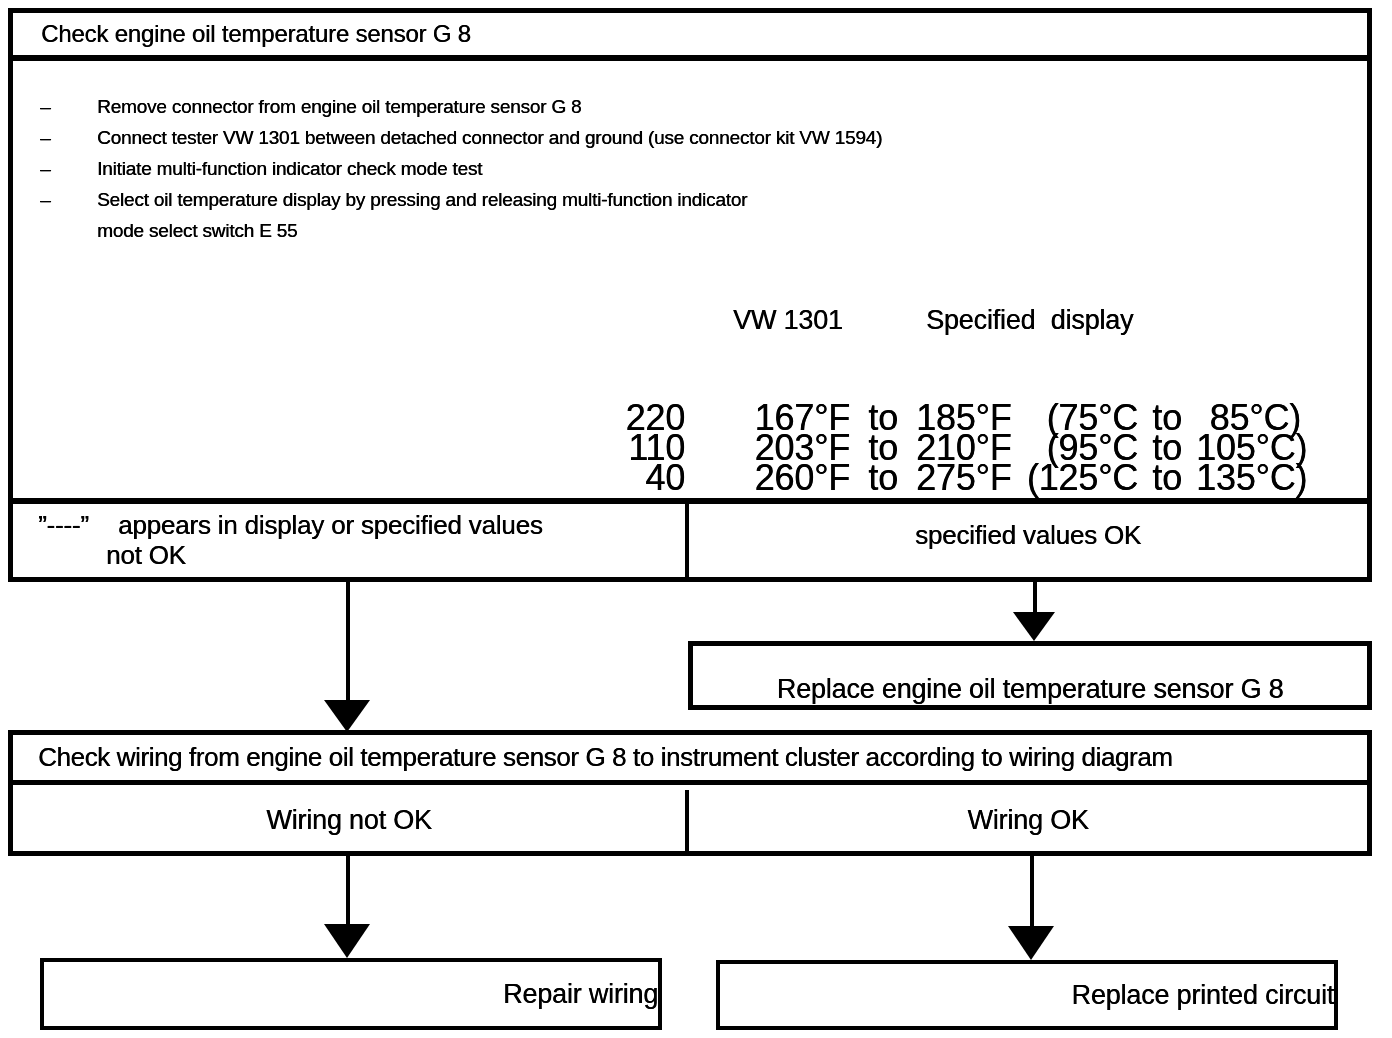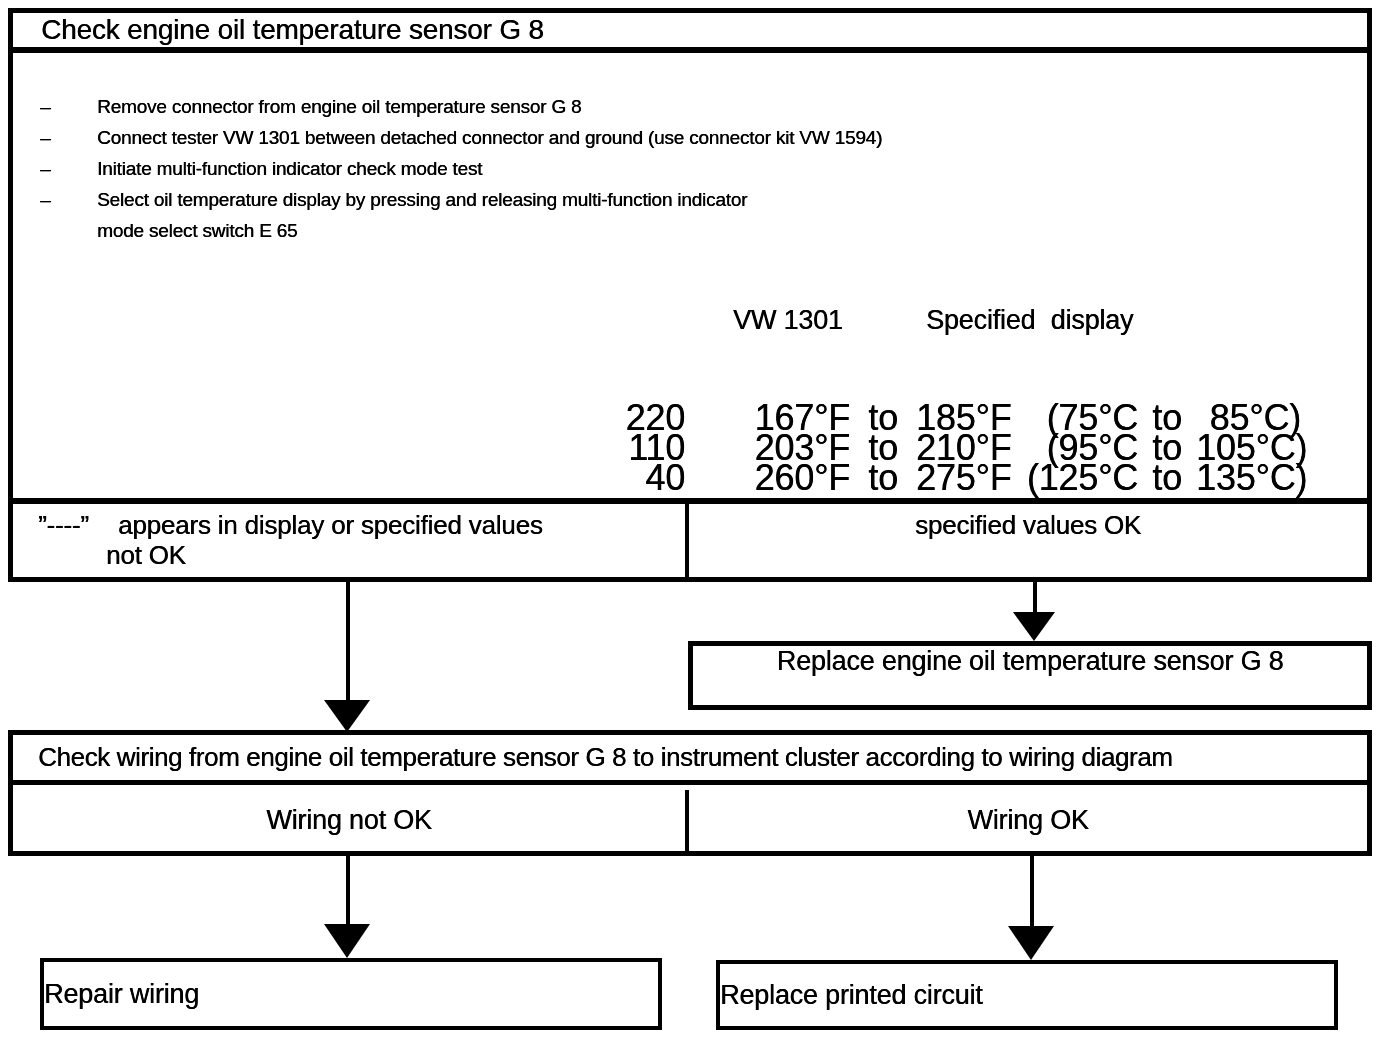--- a/index.html
+++ b/index.html
@@ -9,24 +9,24 @@
     color:#000; overflow:hidden;
     text-shadow:0.4px 0 0 #000; 
     letter-spacing:-0.2px;
   }
   
   .main-box {
     position:absolute; left:8px; top:8px; width:1364px; height:574px;
     border:5px solid #000;
   }
   .main-header {
-    position:absolute; left:0; top:0; right:0; height:40px;
+    position:absolute; left:0; top:0; right:0; height:48px;
     border-bottom:6px solid #000;
     display:flex; align-items:center; padding-left:28px;
-    font-size:28px;
+    font-size:24px;
     text-align:right;
   }
   .steps { position:absolute; left:0; top:78px; right:0; font-size:19px; line-height:31px; }
   .step-line { white-space:nowrap; }
   .step-dash { display:inline-block; margin-left:27px; width:57px; }
   .step-line.no-dash { padding-left:84px; }
   
   .tbl-head { position:absolute; font-size:27px; top:292px; white-space:nowrap; }
   .tbl-head.h1 { left:720px; }
   .tbl-head.h2 { left:913px; word-spacing:8px; }
@@ -38,56 +38,56 @@
   .spec-grid .c0, .spec-grid .c1, .spec-grid .c3, .spec-grid .c4, .spec-grid .c6 { text-align:right; }
   .spec-grid .c2, .spec-grid .c5 { text-align:center; }
   
   .branch-row {
     position:absolute; left:0; right:0; bottom:0; height:79px;
     border-top:6px solid #000; display:flex; font-size:26px; line-height:30px;
   }
   .branch-fail { width:676px; border-right:4px solid #000; padding-top:6px; }
   .fail-code { display:inline-block; margin-left:25px; width:80px; }
   .fail-line2 { margin-left:93px; }
-  .branch-pass { flex:1; text-align:center; padding-top:6px; }
+  .branch-pass { flex:1; text-align:center; padding-top:16px; }
   
   .stem { position:absolute; width:4px; background:#000; }
   .head { position:absolute; width:0; height:0; border-left:23px solid transparent; border-right:23px solid transparent; border-top:32px solid #000; }
   .stem.a { left:346px; top:582px; height:120px; }
   .head.a { left:324px; top:700px; }
   .stem.b { left:1033px; top:582px; height:32px; }
   .head.b { left:1013px; top:612px; border-left-width:21px; border-right-width:21px; border-top-width:29px; }
   .stem.c { left:346px; top:856px; height:70px; }
   .head.c { left:324px; top:924px; border-top-width:34px; }
   .stem.d { left:1030px; top:856px; height:72px; }
   .head.d { left:1008px; top:926px; border-top-width:34px; }
   
   .replace-sensor {
     position:absolute; left:688px; top:641px; width:684px; height:69px;
-    border:5px solid #000; display:flex; align-items:flex-start; justify-content:center;
+    border:5px solid #000; display:flex; align-items:flex-end; justify-content:center;
     font-size:27px;
   }
   
   .wiring-box {
     position:absolute; left:8px; top:730px; width:1364px; height:126px;
     border:5px solid #000;
   }
   .wiring-title {
     position:absolute; left:0; top:0; right:0; height:50px;
     border-bottom:5px solid #000;
     display:flex; align-items:center; padding-left:25px;
     font-size:26px; letter-spacing:-0.4px; white-space:nowrap;
   }
   .wiring-cells { position:absolute; left:0; right:0; top:55px; bottom:0; display:flex; font-size:27px; }
   .wiring-fail { width:676px; border-right:4px solid #000; display:flex; align-items:center; justify-content:center; }
   .wiring-pass { flex:1; display:flex; align-items:center; justify-content:center; }
   
   .outcome {
     position:absolute; border:4px solid #000;
-    display:flex; align-items:center; justify-content:flex-start; font-size:27px;
+    display:flex; align-items:center; justify-content:flex-end; font-size:27px;
   }
   .outcome.repair { left:40px; top:958px; width:622px; height:72px; }
   .outcome.printed { left:716px; top:960px; width:622px; height:70px; }
 </style>
 </head>
 <body>
 
 <div class="page">
 
   <div class="main-box">
@@ -102,21 +102,21 @@
       <div class="step-line">
         <span class="step-dash">–</span><span>Connect tester VW 1301 between detached connector and ground (use connector kit VW 1594)</span>
       </div>
       <div class="step-line">
         <span class="step-dash">–</span><span>Initiate multi-function indicator check mode test</span>
       </div>
       <div class="step-line">
         <span class="step-dash">–</span><span>Select oil temperature display by pressing and releasing multi-function indicator</span>
       </div>
       <div class="step-line no-dash">
-        <span>mode select switch E 65</span>
+        <span>mode select switch E 55</span>
       </div>
     </div>
 
     <div class="tbl-head h1">VW 1301</div>
     <div class="tbl-head h2">Specified display</div>
 
     <div class="spec-grid">
       <span class="c0">220</span>
       <span class="c1">167°F</span>
       <span class="c2">to</span>

